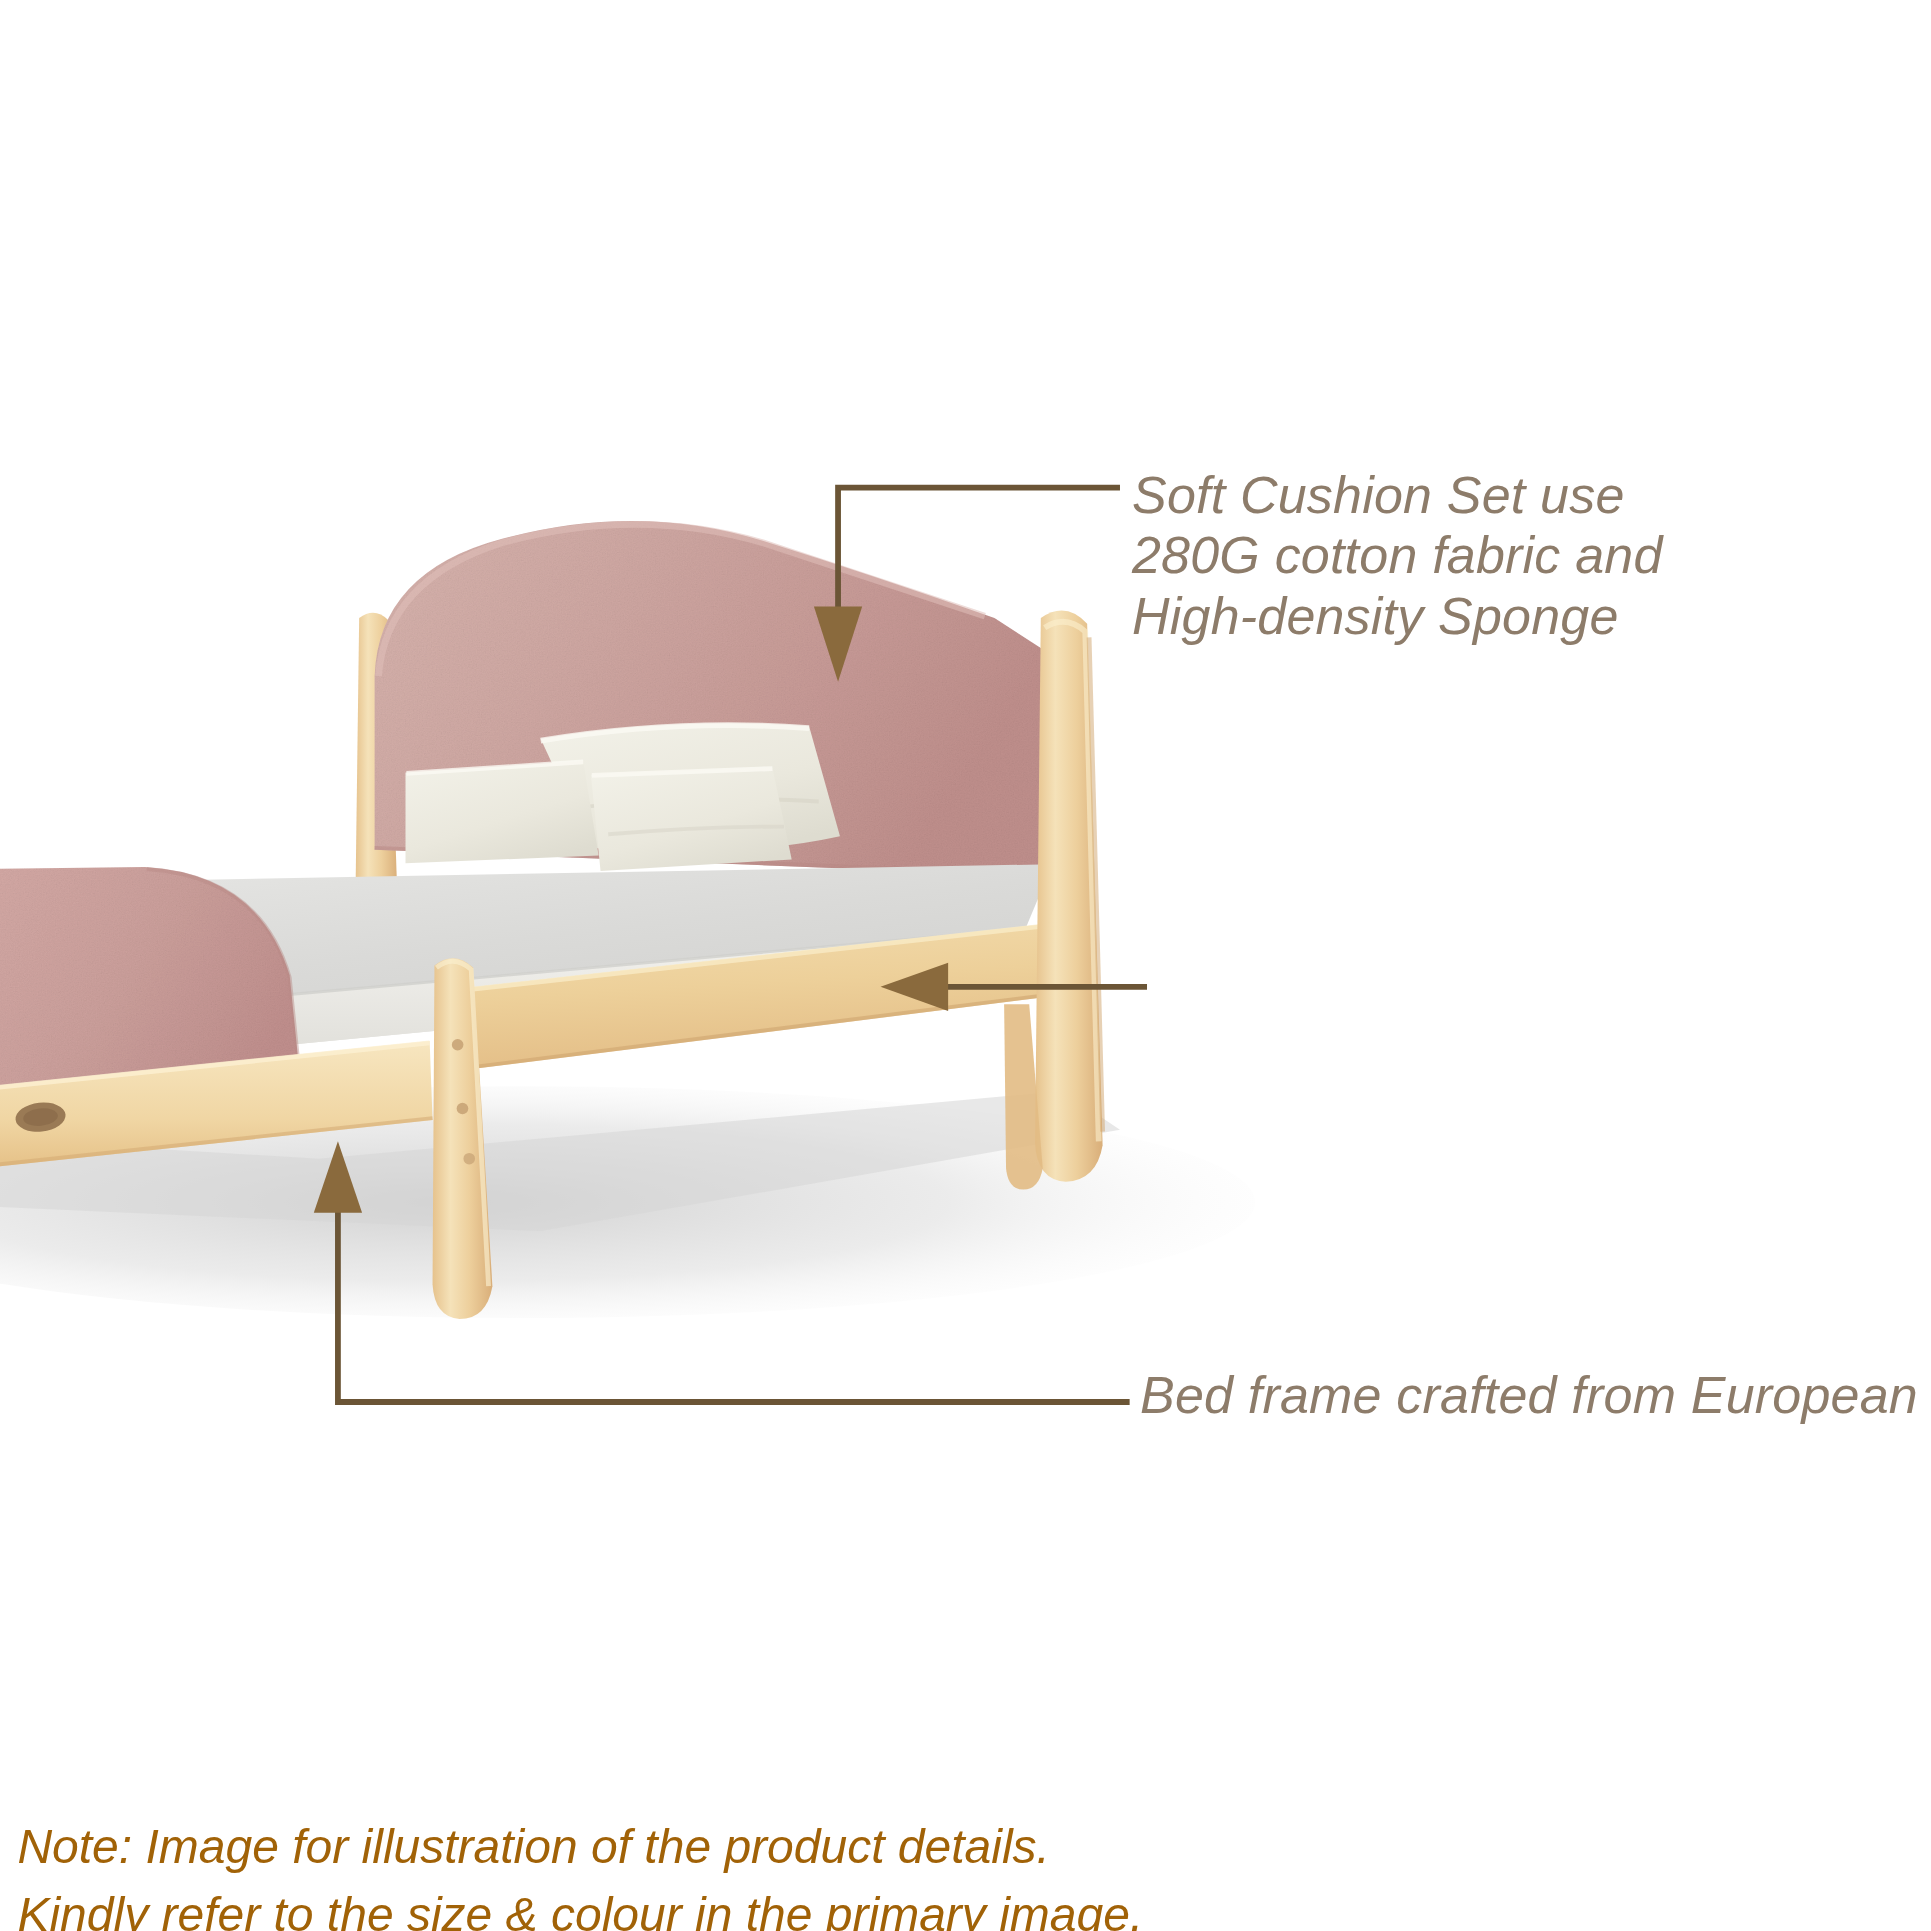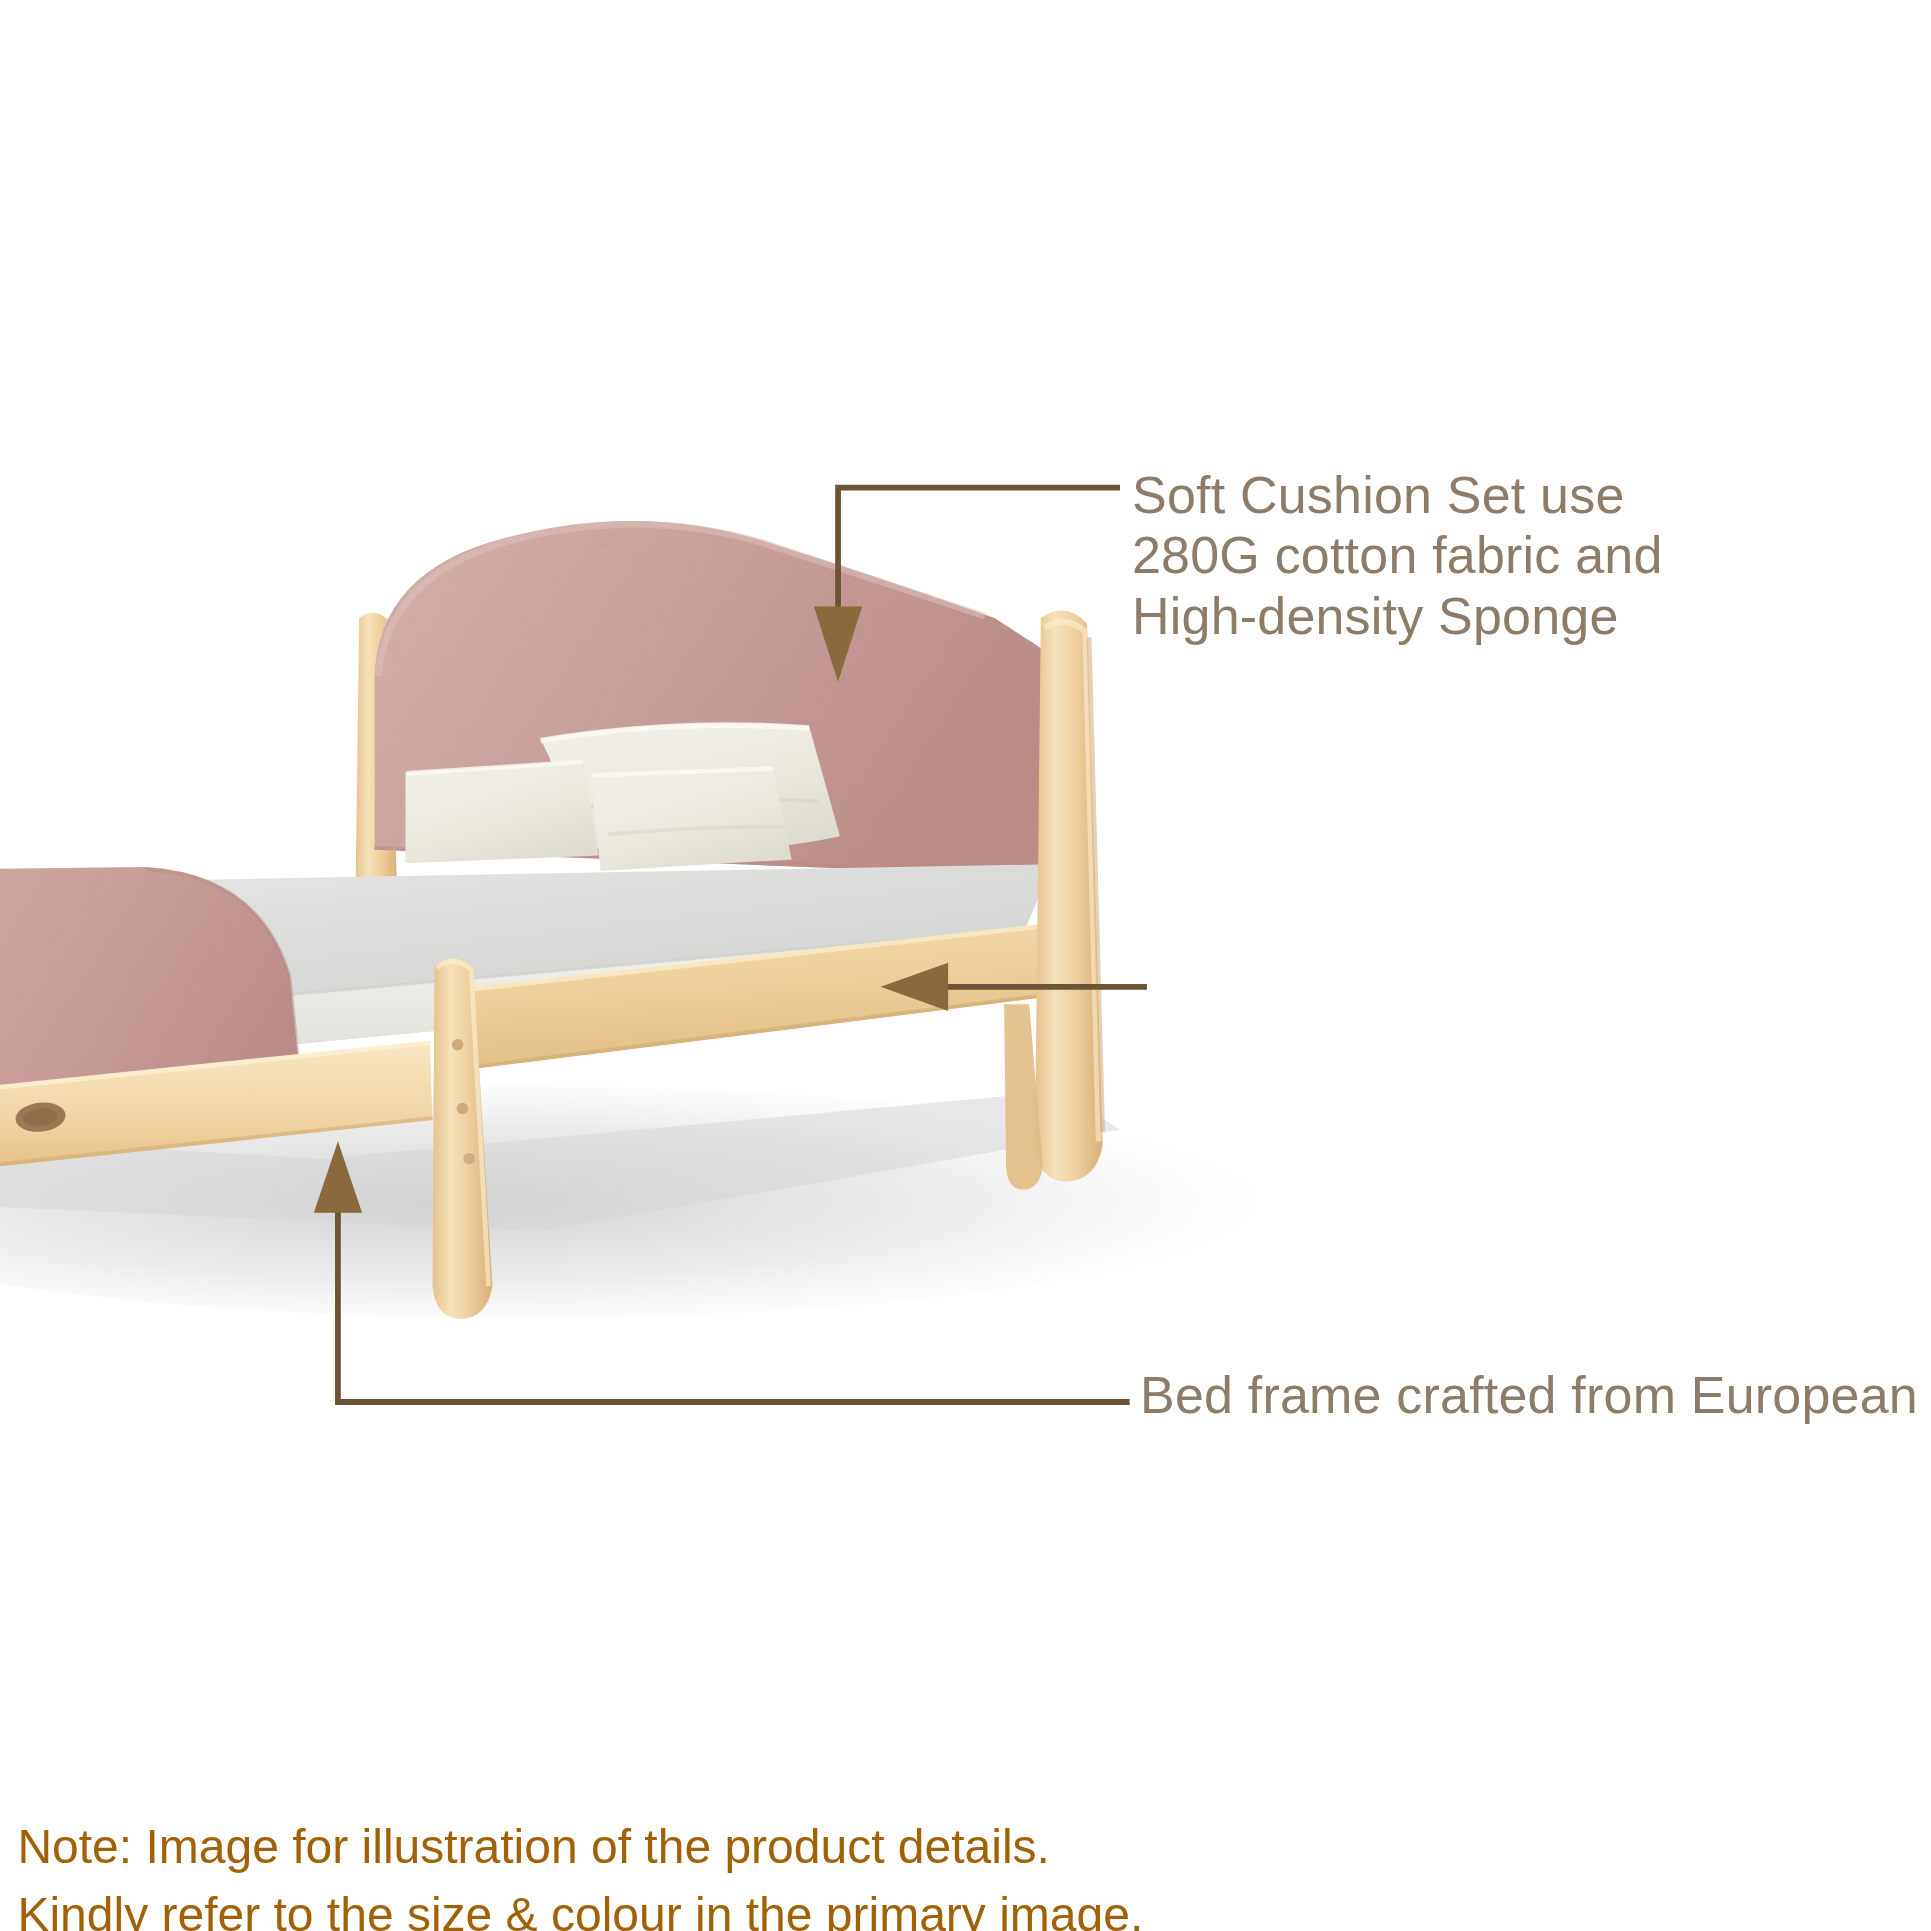--- a/index.html
+++ b/index.html
@@ -4,21 +4,21 @@
 <title>Bed Product Detail Infographic</title>
 <style>
   html,body{margin:0;padding:0;}
   body{
     width:1931px;height:1931px;
     background:#ffffff;
     font-family:"Liberation Sans", sans-serif;
     overflow:hidden;
     position:relative;
   }
-  #stage{position:absolute;inset:0;width:1931px;height:1931px;background:#fff;}
+  #stage{position:absolute;inset:0;width:1931px;height:1931px;background:#fff;font-style:italic;}
 
   
   #product{position:absolute;left:0;top:0;width:1931px;height:1545px;}
   #product svg{display:block;width:1931px;height:1545px;}
 
   
   .callout{
     position:absolute;
     color:#8d7c6a;
     font-size:52px;

